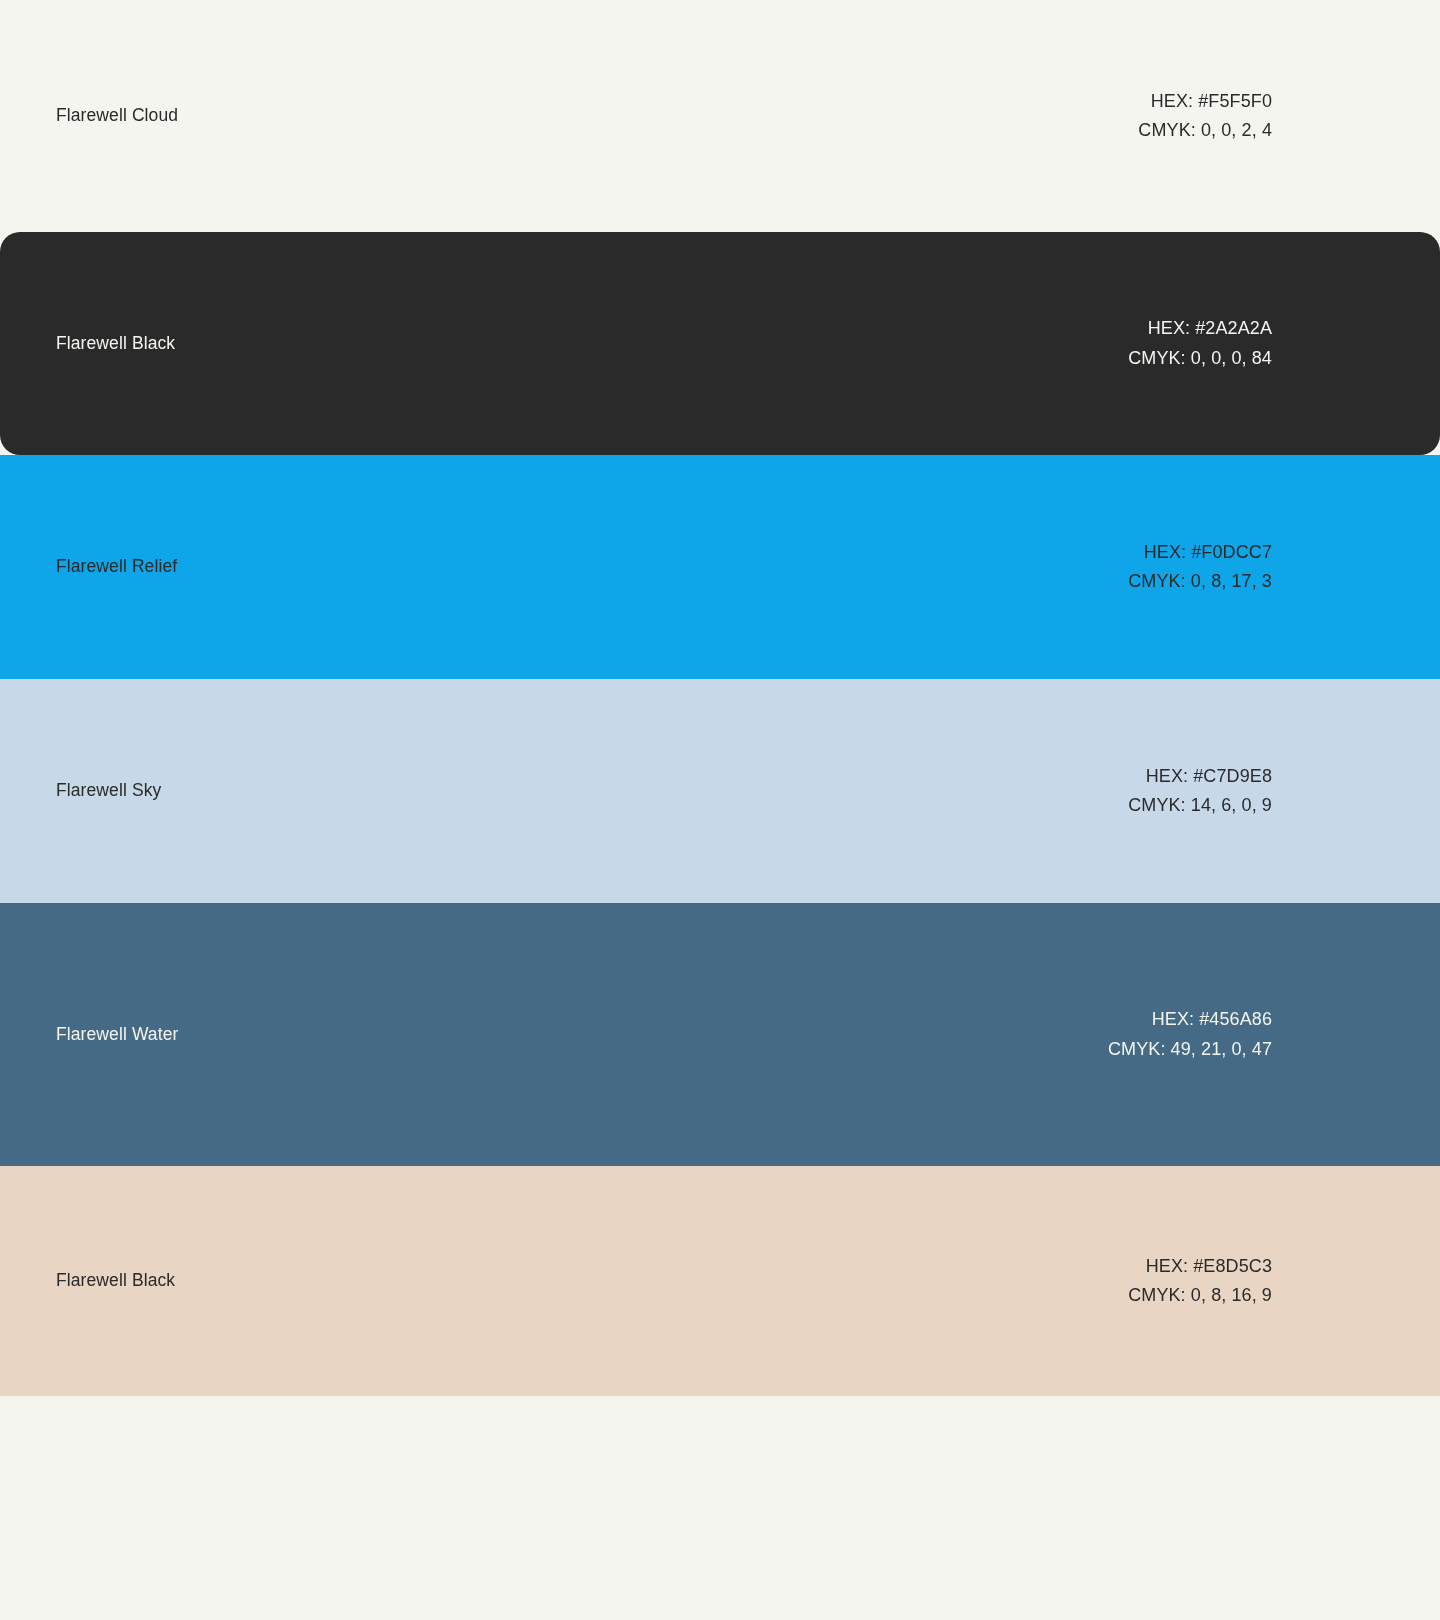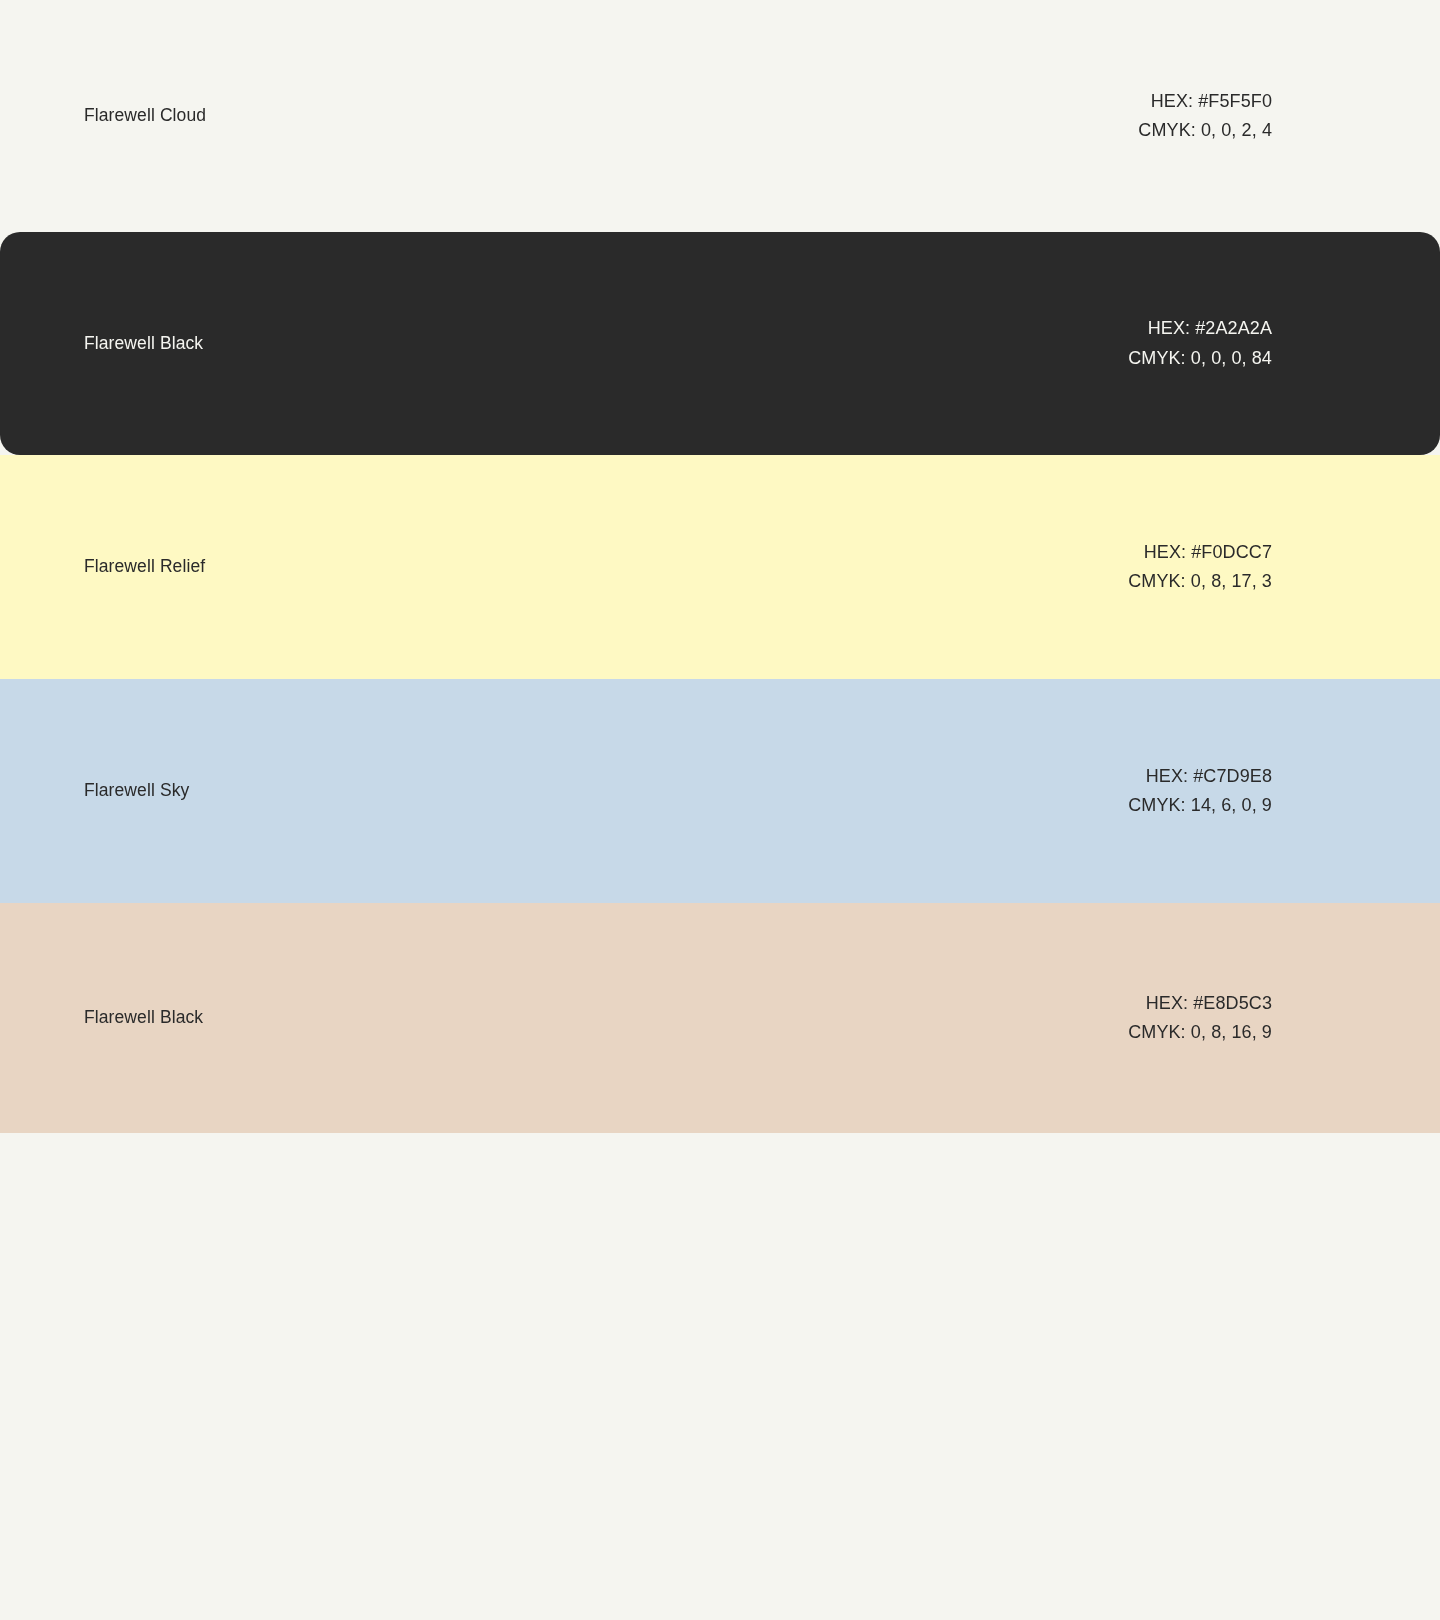--- a/index.html
+++ b/index.html
@@ -23,21 +23,21 @@
     height: 1620px;
   }
 
   .swatch {
     position: relative;
     box-sizing: border-box;
     width: 100%;
     display: flex;
     align-items: center;
     justify-content: space-between;
-    padding: 0 168px 0 84px;
+    padding: 0 168px 0 56px;
     overflow: hidden;
   }
 
   .swatch-name {
     font-size: 17.5px;
     line-height: 1.45;
     letter-spacing: 0.1px;
     font-weight: 400;
     white-space: nowrap;
   }
@@ -66,34 +66,41 @@
         <span class="info-line">CMYK: 0, 0, 2, 4</span>
       </div>
     </div>
     <div class="swatch" style="background: rgb(42, 42, 42); color: rgb(245, 245, 240); height: 223px; flex: 0 0 223px; border-radius: 20px;">
       <div class="swatch-name">Flarewell Black</div>
       <div class="swatch-info">
         <span class="info-line">HEX: #2A2A2A</span>
         <span class="info-line">CMYK: 0, 0, 0, 84</span>
       </div>
     </div>
-    <div class="swatch" style="background: #fef9c3; color: rgb(42, 42, 42); height: 224px; flex: 0 0 224px;">
+    <div class="swatch" style="background: #0ea5e9; color: rgb(42, 42, 42); height: 224px; flex: 0 0 224px;">
       <div class="swatch-name">Flarewell Relief</div>
       <div class="swatch-info">
         <span class="info-line">HEX: #F0DCC7</span>
         <span class="info-line">CMYK: 0, 8, 17, 3</span>
       </div>
     </div>
     <div class="swatch" style="background: rgb(199, 217, 232); color: rgb(42, 42, 42); height: 224px; flex: 0 0 224px;">
       <div class="swatch-name">Flarewell Sky</div>
       <div class="swatch-info">
         <span class="info-line">HEX: #C7D9E8</span>
         <span class="info-line">CMYK: 14, 6, 0, 9</span>
       </div>
     </div>
+    <div class="swatch" style="background: rgb(69, 106, 134); color: rgb(245, 245, 240); height: 263px; flex: 0 0 263px;">
+      <div class="swatch-name">Flarewell Water</div>
+      <div class="swatch-info">
+        <span class="info-line">HEX: #456A86</span>
+        <span class="info-line">CMYK: 49, 21, 0, 47</span>
+      </div>
+    </div>
     <div class="swatch" style="background: rgb(232, 213, 195); color: rgb(42, 42, 42); height: 230px; flex: 0 0 230px;">
       <div class="swatch-name">Flarewell Black</div>
       <div class="swatch-info">
         <span class="info-line">HEX: #E8D5C3</span>
         <span class="info-line">CMYK: 0, 8, 16, 9</span>
       </div>
     </div>
   </div>
 
 </body></html>

